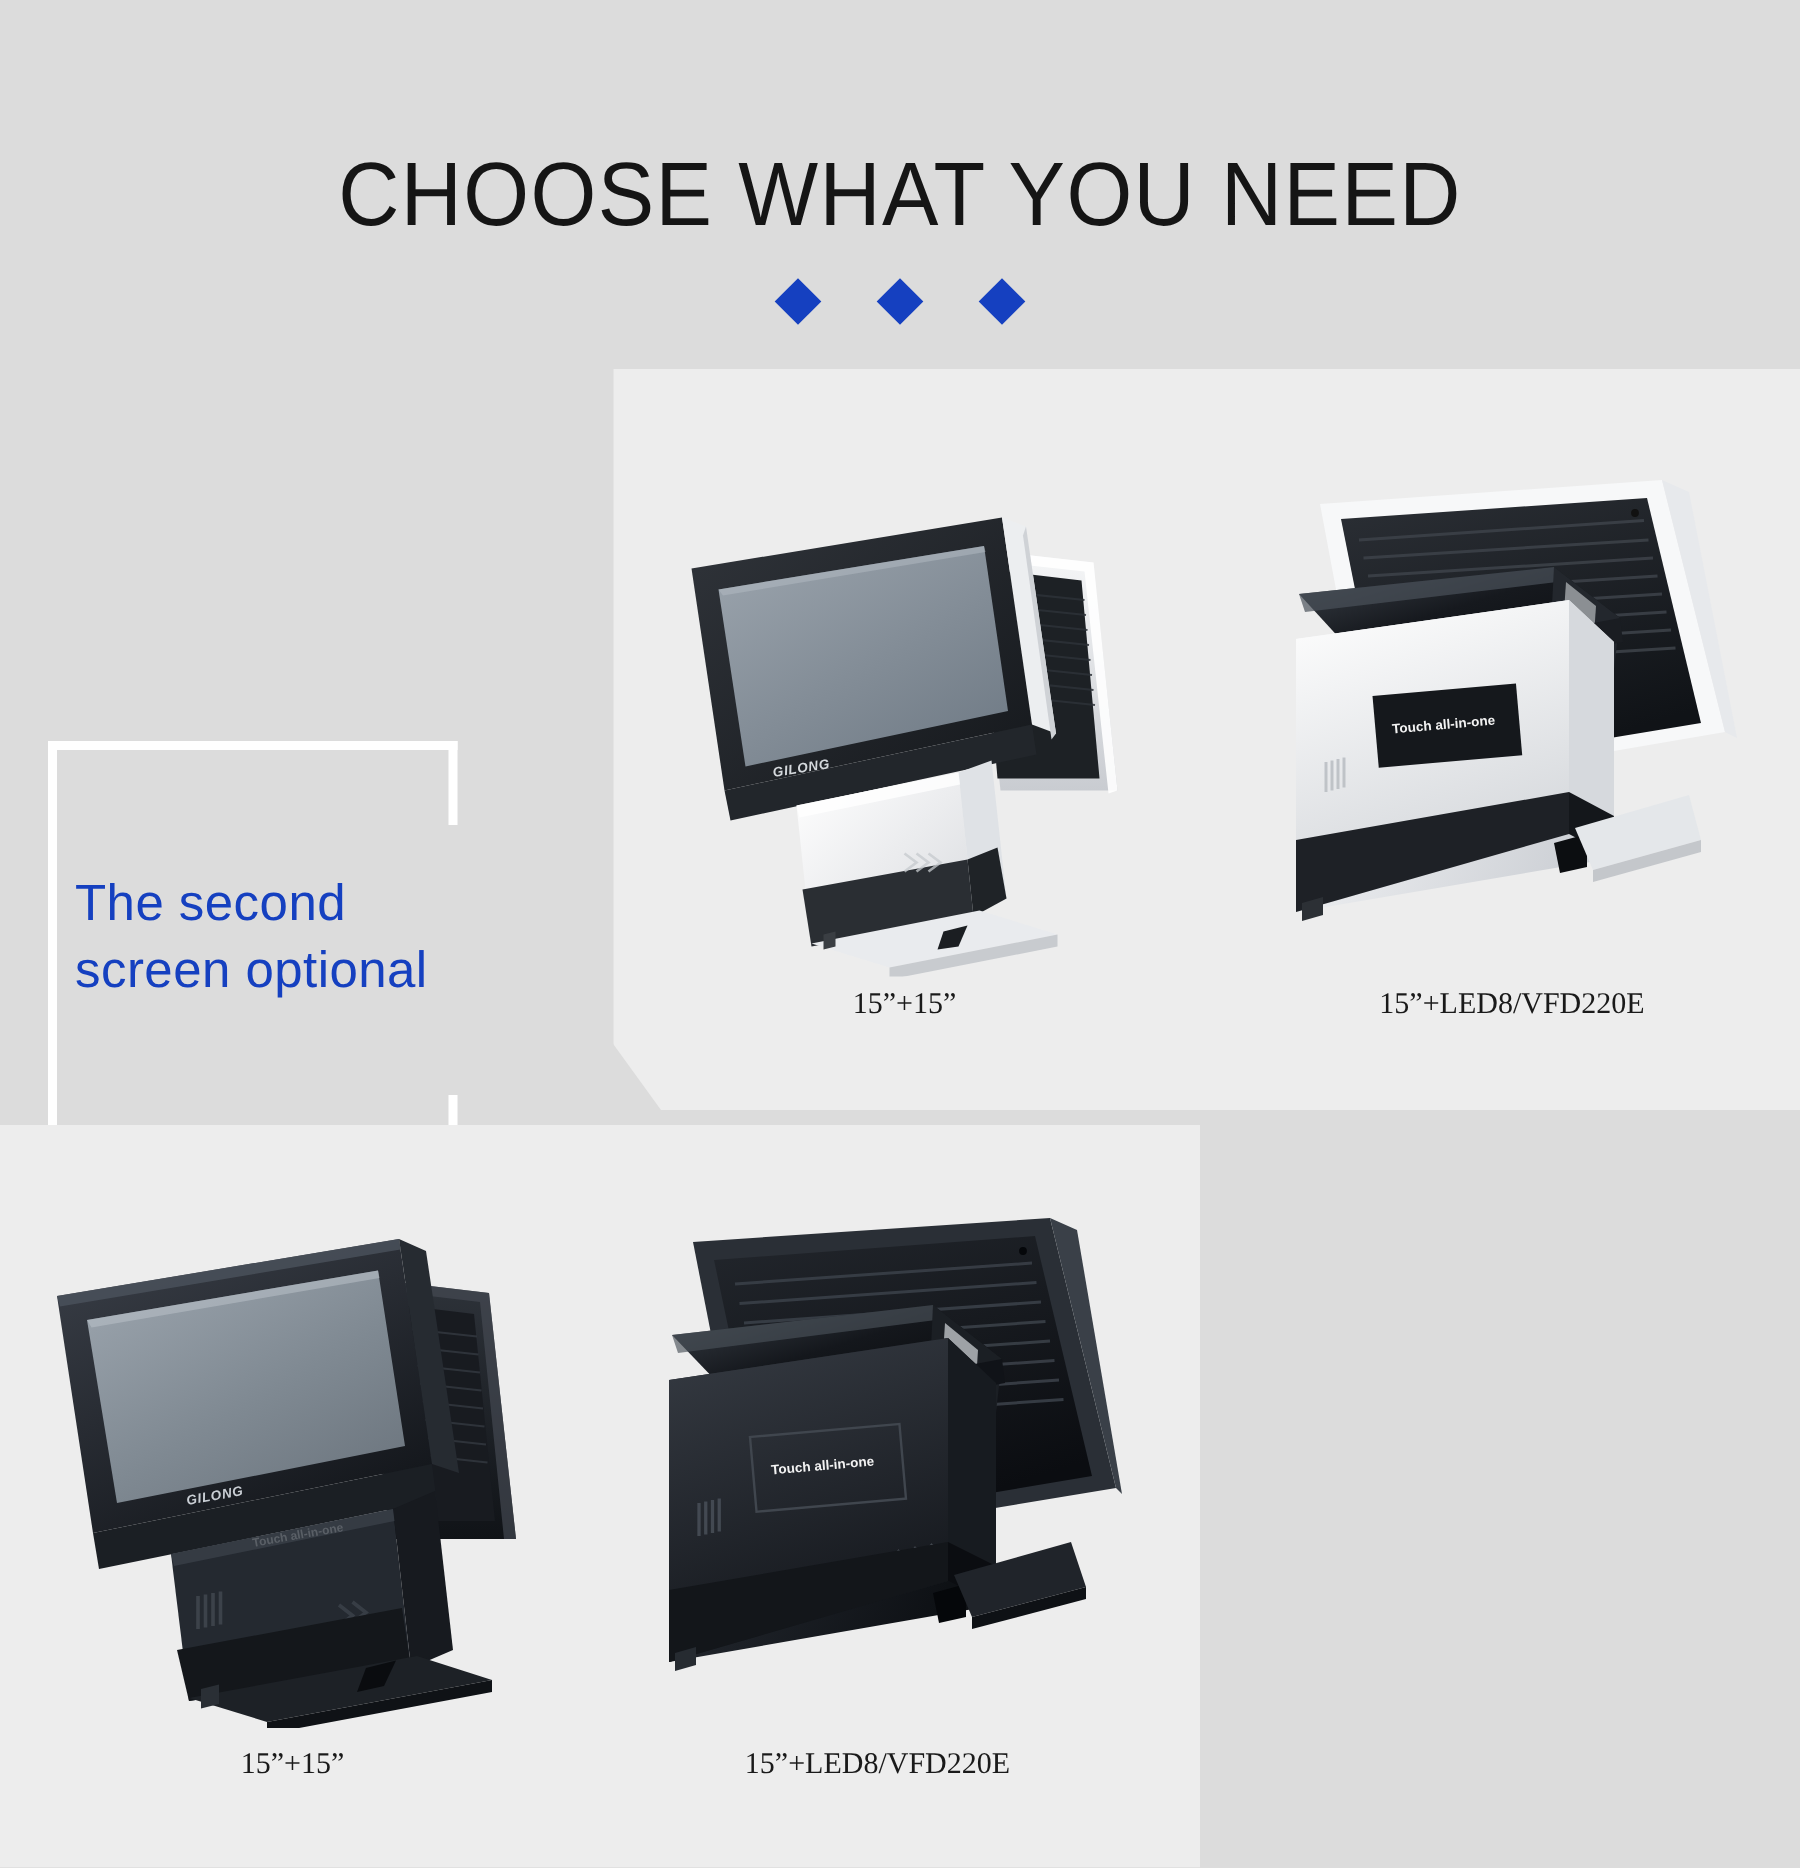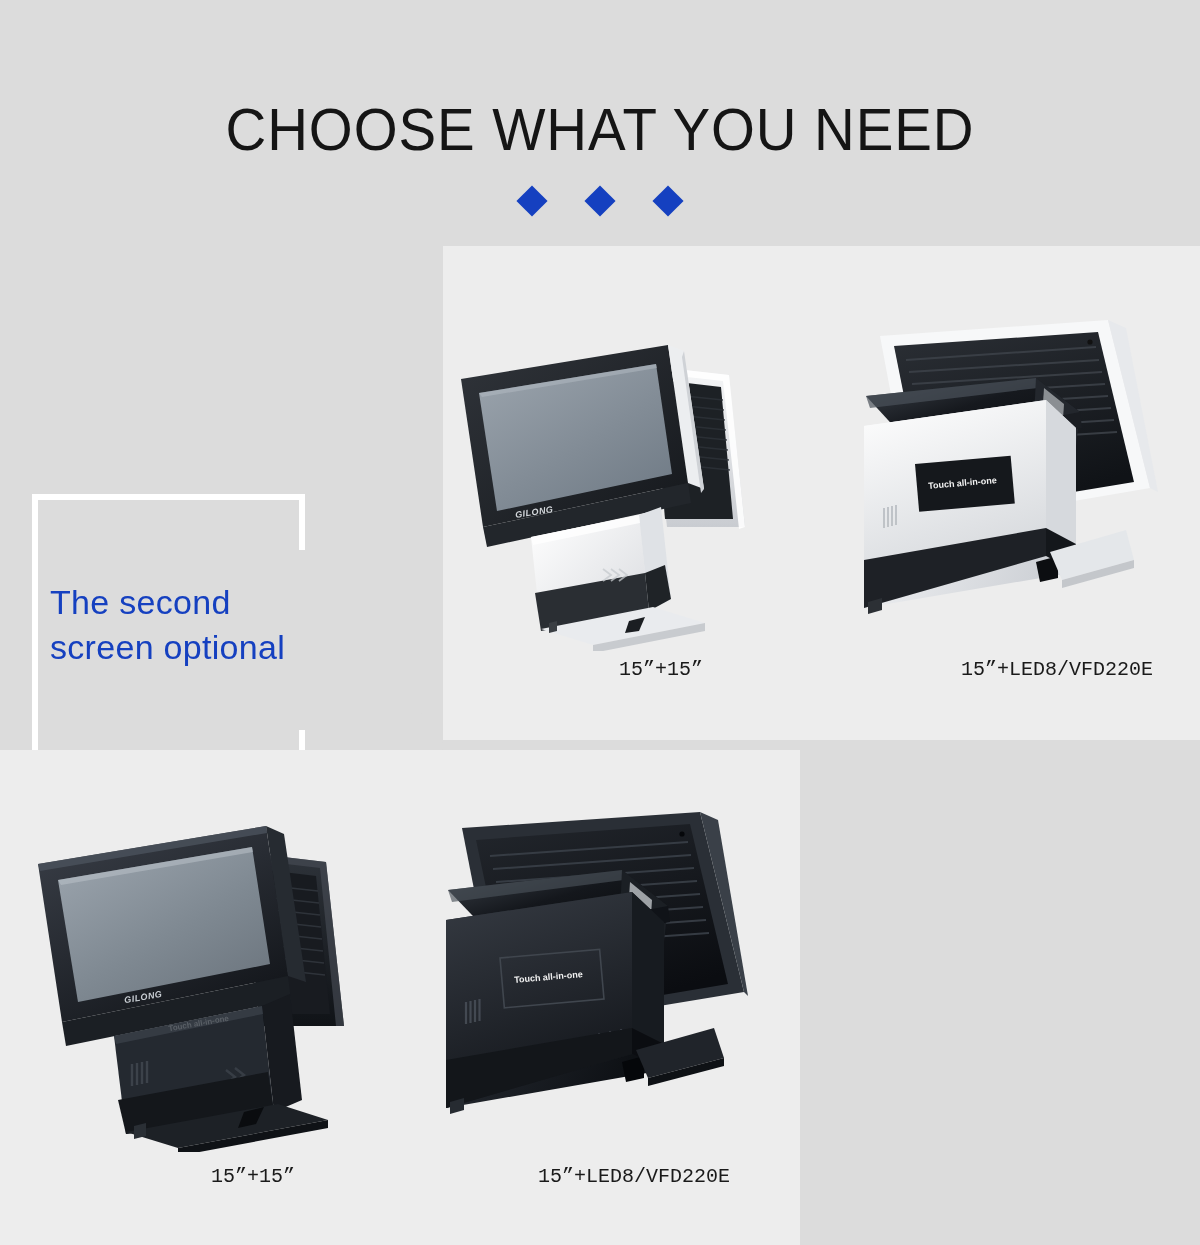--- a/index.html
+++ b/index.html
@@ -52,23 +52,23 @@
   .subline {
     position:absolute;
     color:#1a1a1a;
     font-size:27px; font-weight:400; line-height:58px;
     white-space:nowrap;
   }
   .caption {
     position:absolute;
     color:#1a1a1a;
     font-size:20px; font-weight:400;
-    text-align:right;
+    text-align:center;
     white-space:nowrap;
-    font-family:Liberation Mono, monospace;
+    font-family:Liberation Serif, serif;
   }
 
   
   .device { position:absolute; }
   .device svg { display:block; }
 
   
   .logo-text {
     position:absolute; font-size:9px; font-weight:700;
     letter-spacing:0.5px; font-style:italic;
@@ -235,21 +235,21 @@
       <path d="M204 264 L276 244 L276 252 L204 272 Z" fill="#c4c7cb"></path>
       <path d="M10 286 L24 282 L24 294 L10 298 Z" fill="#2c3035"></path>
     </svg>
     <span class="tai-text" style="left:70px; top:162px; transform:rotate(-5deg);">Touch all-in-one</span>
   </div>
 
   <div class="caption" style="left:100px; top:412px; width:200px;">15”+15”</div>
   <div class="caption" style="left:460px; top:412px; width:290px;">15”+LED8/VFD220E</div>
 </div>
 
-<div class="text-panel" style="left:0px; top:246px; width:443px; height:494px;">
+<div class="text-panel" style="left:0px; top:246px; width:409px; height:494px;">
 
   <div class="fline" style="left:32px; top:248px; width:273px; height:6px;"></div>
   <div class="fline" style="left:299px; top:248px; width:6px; height:56px;"></div>
   <div class="fline" style="left:299px; top:484px; width:6px; height:252px;"></div>
   <div class="fline" style="left:32px; top:248px; width:6px; height:488px;"></div>
   <div class="fline" style="left:32px; top:730px; width:273px; height:6px;"></div>
 
   <div class="arrow-right" style="left:403px; top:442px;"></div>
 
   <div class="headline" style="left:50px; top:325px;">The second</div>

